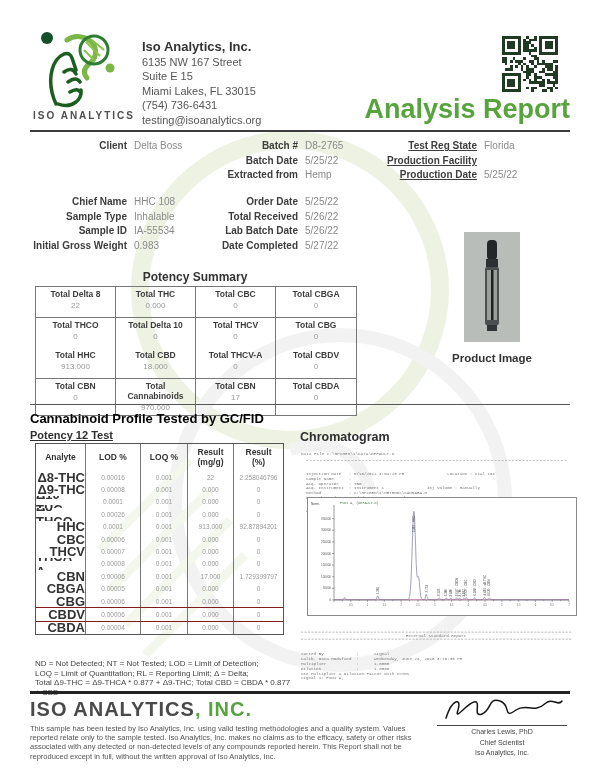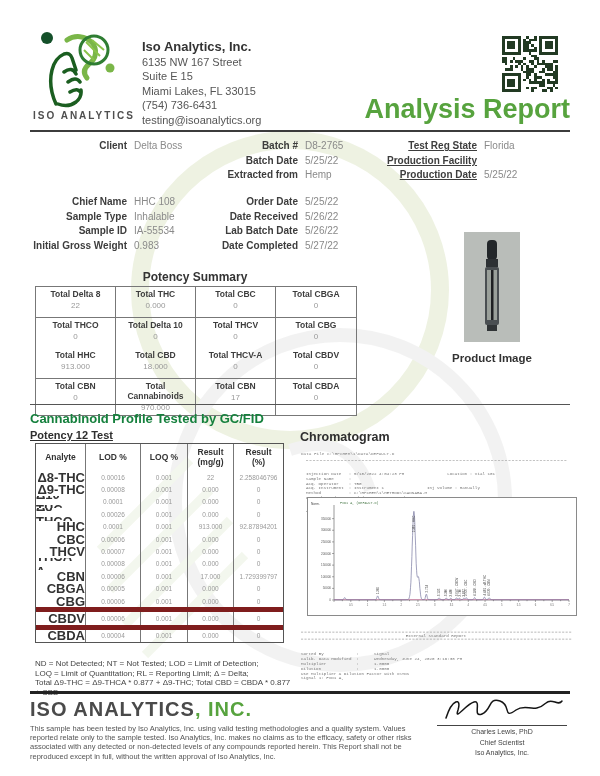--- a/index.html
+++ b/index.html
@@ -31,26 +31,26 @@
   
   .ps-title{left:35px;top:270px;width:320px;text-align:center;font-size:12px;font-weight:bold;color:#333;}
   .ps-grid{left:35px;top:286px;width:320px;display:grid;grid-template-columns:repeat(4,1fr);
            border:1px solid #777;background:transparent;}
   .ps-cell{min-height:25px;padding:2px 1px 3px;text-align:center;border-right:1px solid #777;}
   .ps-cell:nth-child(4n){border-right:none;}
   .ps-cell.bb{border-bottom:1px solid #777;}
   .ps-label{font-size:8.5px;font-weight:bold;color:#3d3d3d;line-height:10px;}
   .ps-value{font-size:8px;color:#999;margin-top:2px;}
   
-  .cp-heading{left:30px;top:411px;font-size:13px;font-weight:bold;color:#15803d;}
+  .cp-heading{left:30px;top:411px;font-size:13px;font-weight:bold;color:#000000;}
   .cp-sub{left:30px;top:429px;font-size:11px;font-weight:bold;color:#2e2e2e;text-decoration:underline;}
   .cp-table{left:35px;top:443px;width:247px;border:1px solid #555;}
   .cp-row{display:grid;grid-template-columns:50px 55px 47px 46px 49px;height:12.4px;}
   .cp-row.cp-head{height:27px;}
-  .cp-row.bt{border-top:5px solid #7f1d1d;}
+  .cp-row.bt{border-top:1px solid #7f1d1d;}
   .cpc{border-right:1px solid #777;display:flex;align-items:center;justify-content:center;overflow:hidden;}
   .cp-row .cpc:last-child{border-right:none;}
   .cpc.h{flex-direction:column;font-size:8.5px;font-weight:bold;color:#333;line-height:9.5px;}
   .cpc.a{justify-content:flex-end;font-weight:bold;font-size:13px;color:#333;}
   .cpc.v{font-size:6.5px;color:#999;}
   .cp-notes{left:35px;top:659px;width:260px;font-size:8px;color:#444;line-height:9.6px;}
   
   .ch-heading{left:300px;top:430px;font-size:12.5px;font-weight:bold;color:#2e2e2e;}
   .ch-datafile{left:301px;top:451px;font-family:"Liberation Mono",monospace;font-size:6px;
                color:#888;transform:scale(.72);transform-origin:top left;white-space:pre;}
@@ -285,21 +285,21 @@
       <span class="ilabel">Extracted from</span>
       <span class="ivalue">Hemp</span>
     </div>
   </div>
   <div class="band b-c2" style="left:198px;top:196px;">
     <div class="irow">
       <span class="ilabel">Order Date</span>
       <span class="ivalue">5/25/22</span>
     </div>
       <div class="irow">
-      <span class="ilabel">Date Received</span>
+      <span class="ilabel">Total Received</span>
       <span class="ivalue">5/26/22</span>
     </div>
       <div class="irow">
       <span class="ilabel">Lab Batch Date</span>
       <span class="ivalue">5/26/22</span>
     </div>
       <div class="irow">
       <span class="ilabel">Date Completed</span>
       <span class="ivalue">5/27/22</span>
     </div>

